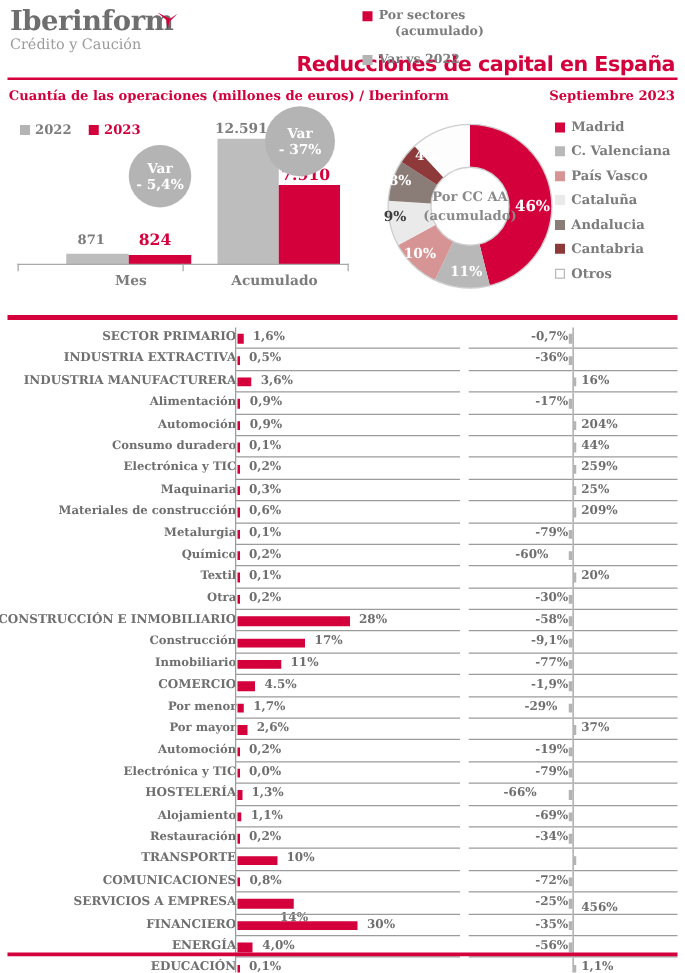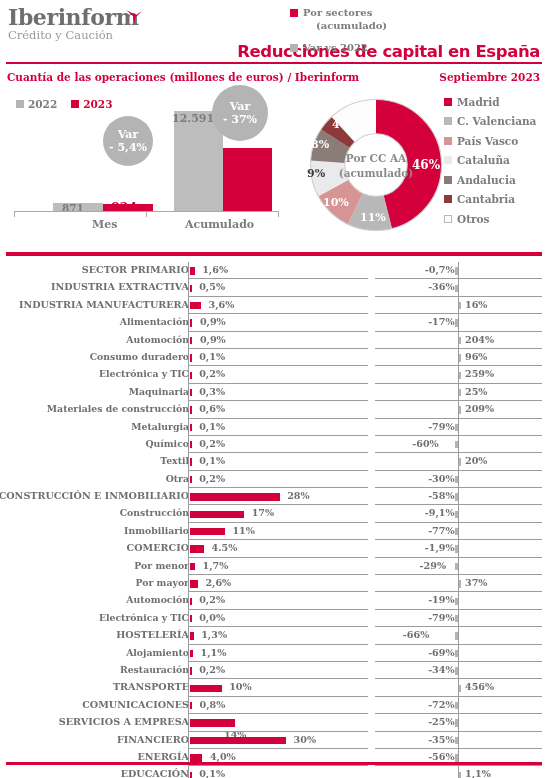--- a/index.html
+++ b/index.html
@@ -53,21 +53,21 @@
   .lg-txt { font-weight: bold; font-size: 10.5px; color: #7c7c7c; }
   .lg-txt.red { color: #d4003c; }
 
   .bc-axis { position: absolute; left: 14px; top: 123px; width: 265px; height: 1.4px; background: #a8a8a8; }
   .bc-tick { position: absolute; width: 1.4px; height: 6px; background: #a8a8a8; top: 123px; }
   .bar { position: absolute; bottom: 0; }
   .bars-layer { position: absolute; left: 0; top: 0; width: 292px; height: 124px; }
   .bar.gray { background: #bdbdbd; }
   .bar.red  { background: #d4003c; }
 
-  .bc-val { position: absolute; font-weight: bold; font-size: 10.5px; color: #7c7c7c; white-space: nowrap; margin-top: 16px; }
+  .bc-val { position: absolute; font-weight: bold; font-size: 10.5px; color: #7c7c7c; white-space: nowrap; }
   .bc-val.red { color: #d4003c; font-size: 12.5px; }
   .bc-val.big { font-size: 11px; }
   .bc-cat { position: absolute; top: 130px; font-weight: bold; font-size: 11px; color: #7c7c7c; }
 
   .bubble {
     position: absolute; border-radius: 50%; background: #b4b4b4;
     color: #ffffff; font-weight: bold; text-align: center;
     display: flex; flex-direction: column; align-items: center; justify-content: center;
     line-height: 13px; font-size: 11px;
   }
@@ -312,21 +312,21 @@
         <div class="var-line-r"></div>
       </div>
       <div class="trow">
         <div class="lbl">Consumo duradero</div>
         <div class="sec-zero"></div>
         <div class="sec-bar" style="width:2.2px;"></div>
         <div class="sec-val" style="left:199.2px;">0,1%</div>
         <div class="sec-line"></div>
         <div class="var-zero"></div>
         <div class="var-bar" style="left:459.0px; width:2.2px;"></div>
-        <div class="var-val" style="left:465px;">96%</div>
+        <div class="var-val" style="left:465px;">44%</div>
         <div class="var-line-l" style="background:#9c9c9c;"></div>
         <div class="var-line-r"></div>
       </div>
       <div class="trow">
         <div class="lbl">Electrónica y TIC</div>
         <div class="sec-zero"></div>
         <div class="sec-bar" style="width:2.2px;"></div>
         <div class="sec-val" style="left:199.2px;">0,2%</div>
         <div class="sec-line"></div>
         <div class="var-zero"></div>
@@ -540,21 +540,21 @@
         <div class="var-line-r"></div>
       </div>
       <div class="trow">
         <div class="lbl major">TRANSPORTE</div>
         <div class="sec-zero"></div>
         <div class="sec-bar" style="width:32.2px;"></div>
         <div class="sec-val" style="left:229.2px;">10%</div>
         <div class="sec-line"></div>
         <div class="var-zero"></div>
         <div class="var-bar" style="left:459.0px; width:2.2px;"></div>
-        <div class="var-val" style="left:465px;">456%</div>
+        <div class="var-val" style="left:465px;margin-top:40px;">456%</div>
         <div class="var-line-l" style="background:#9c9c9c;"></div>
         <div class="var-line-r"></div>
       </div>
       <div class="trow">
         <div class="lbl major">COMUNICACIONES</div>
         <div class="sec-zero"></div>
         <div class="sec-bar" style="width:2.6px;"></div>
         <div class="sec-val" style="left:199.6px;">0,8%</div>
         <div class="sec-line"></div>
         <div class="var-zero"></div>

